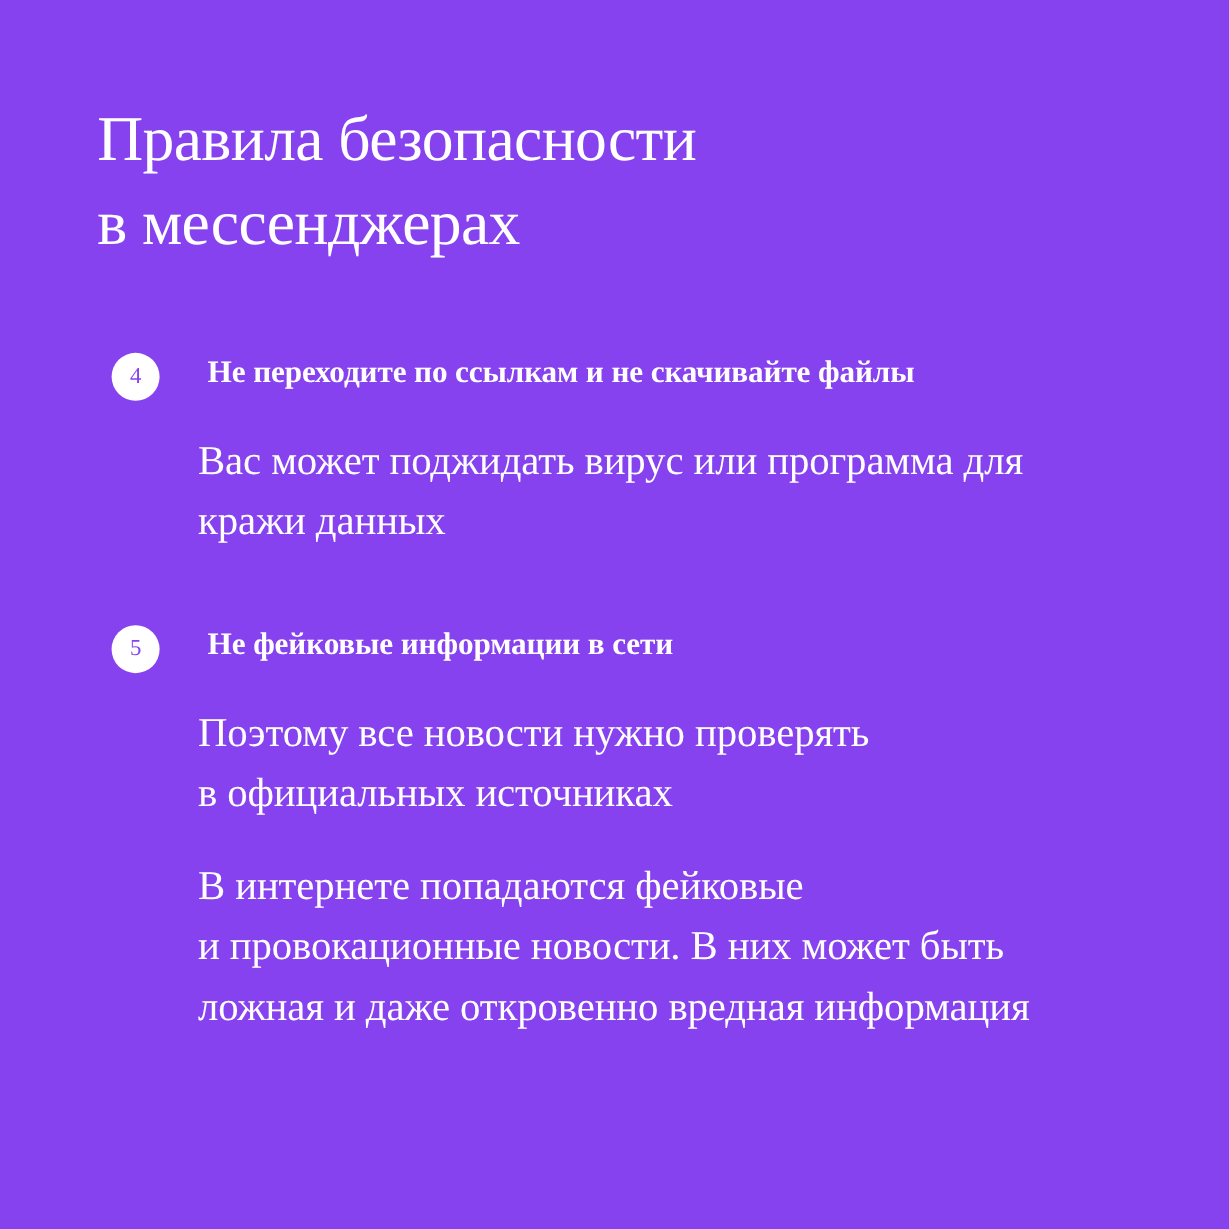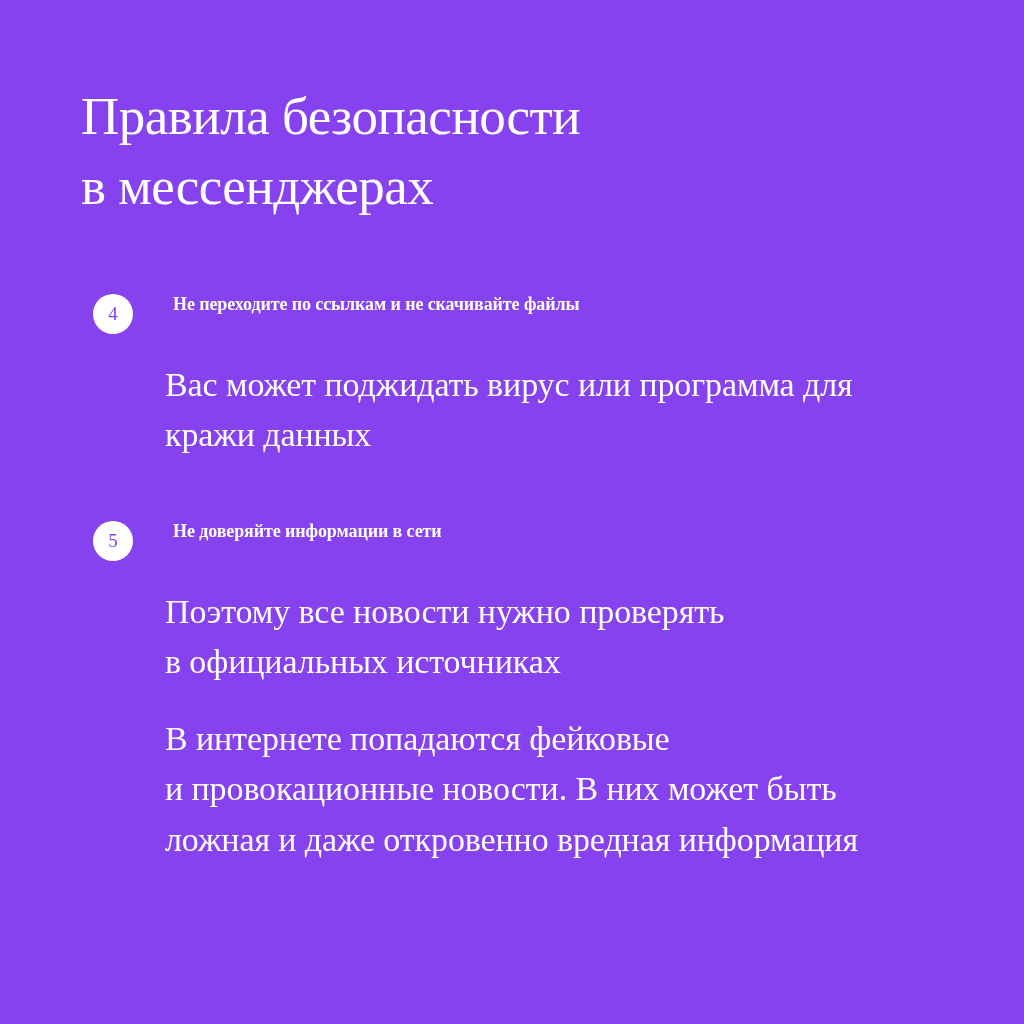--- a/index.html
+++ b/index.html
@@ -67,21 +67,21 @@
     display: flex;
     align-items: center;
     justify-content: center;
     margin-top: 6px;
     margin-right: 36px;
     line-height: 1;
   }
 
   .rule-title {
     flex: 1 1 auto;
-    font-size: 18px;
+    font-size: 26px;
     font-weight: 700;
     line-height: 1.42;
     color: #ffffff;
     max-width: 715px;
     letter-spacing: -0.1px;
   }
 
   .rule-body {
     margin-left: 76px;
     margin-top: 22px;
@@ -118,21 +118,21 @@
       </div>
       <div class="rule-body">
         <p class="para">Вас может поджидать вирус или программа для
 кражи данных</p>
       </div>
     </section>
 
     <section class="rule">
       <div class="rule-head">
         <span class="badge">5</span>
-        <h2 class="rule-title">Не доверяйте информации в сети</h2>
+        <h2 class="rule-title">Не фейковые информации в сети</h2>
       </div>
       <div class="rule-body">
         <p class="para">Поэтому все новости нужно проверять
 в официальных источниках</p>
         <p class="para">В интернете попадаются фейковые
 и провокационные новости. В них может быть
 ложная и даже откровенно вредная информация</p>
       </div>
     </section>
 

